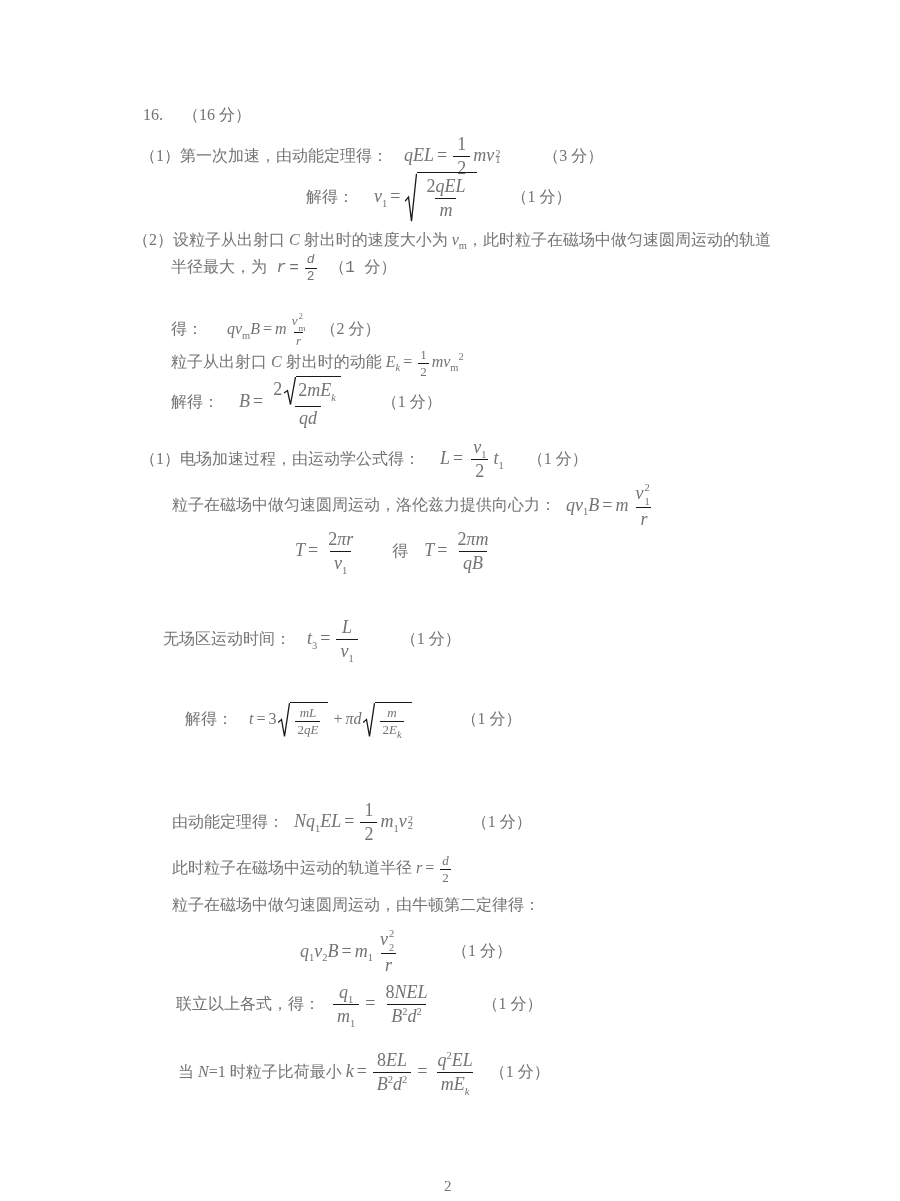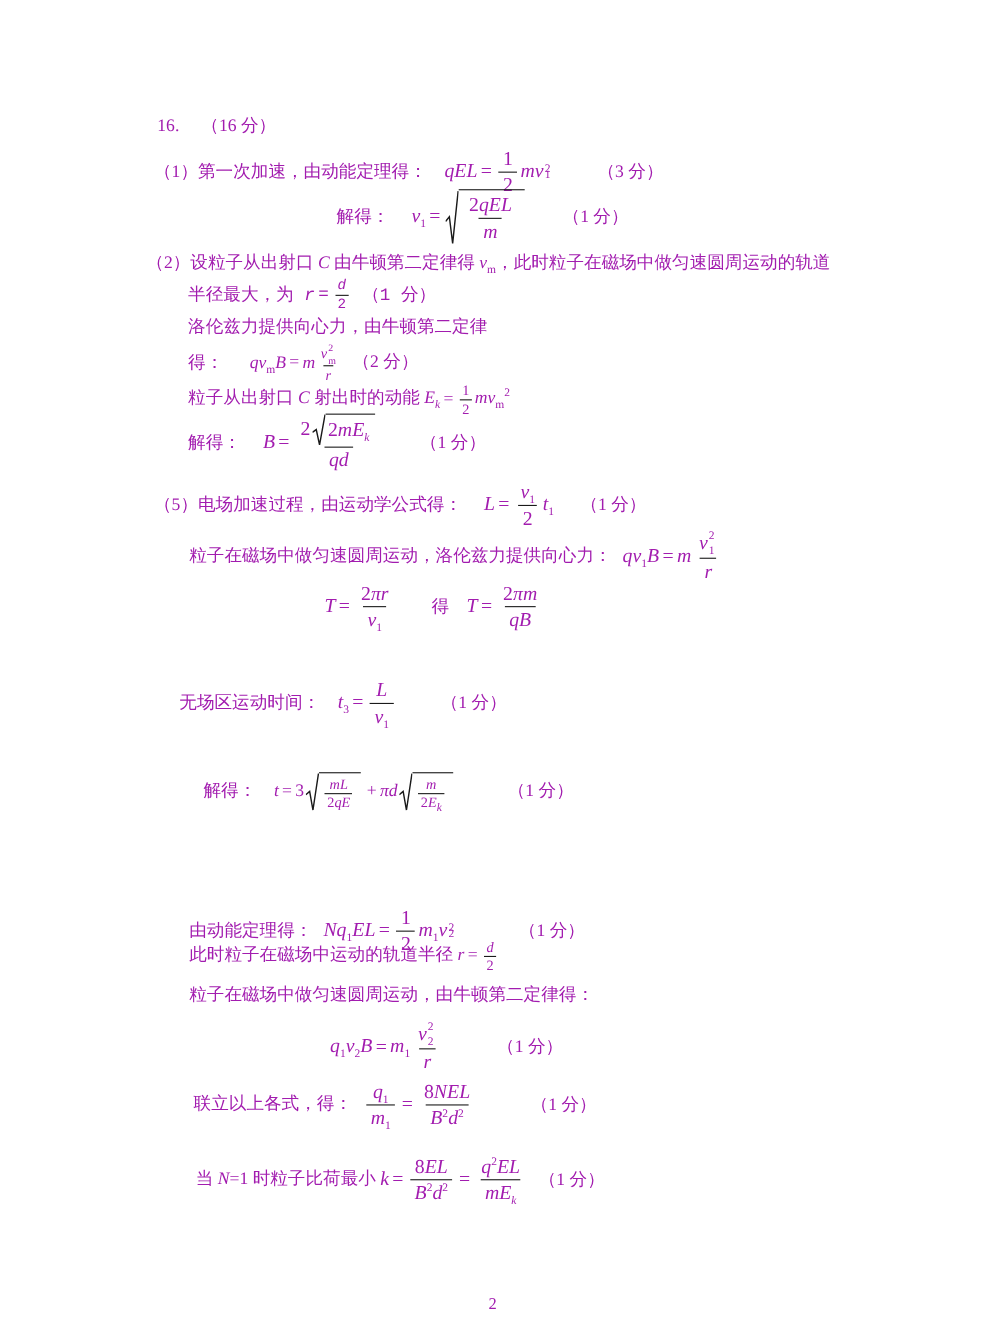--- a/index.html
+++ b/index.html
@@ -1,17 +1,17 @@
 <!DOCTYPE html>
 <html><head>
 <meta charset="utf-8">
 <style>
   html,body{margin:0;padding:0;background:#ffffff;}
   .page{position:relative;width:900px;height:1201px;background:#ffffff;overflow:hidden;
-        font-family:"Liberation Serif","DejaVu Serif",serif;color:#a21caf;font-size:16px;}
+        font-family:"Liberation Serif","DejaVu Serif",serif;color:#737373;font-size:16px;}
   .line{position:absolute;white-space:nowrap;line-height:22px;}
   .cn{font-style:normal;}
   .vi{font-style:italic;}
   .fx{display:inline-block;vertical-align:middle;font-size:18px;}
   .fx16{display:inline-block;vertical-align:middle;font-size:16px;}
   .op{font-style:normal;padding:0 3px;}
   .up{font-style:normal;}
   sub,sup{font-size:10.5px;font-style:normal;line-height:0;}
   sub.vi,sup.vi{font-style:italic;}
   .frac{display:inline-flex;flex-direction:column;align-items:center;vertical-align:middle;margin:0 3px;}
@@ -40,21 +40,21 @@
   #l8{left:171px;top:347px;}
   #l9{left:171px;top:376px;}
   #l10{left:140px;top:436px;}
   #l11{left:172px;top:482px;}
   #l12{left:295px;top:528px;}
   #l13{left:163px;top:589px;}
   #l14{left:163px;top:616px;}
   #l15{left:172px;top:679px;}
   #l16{left:185px;top:702px;}
   #l17{left:140px;top:769px;}
-  #l18{left:172px;top:799px;margin-top:24px;}
+  #l18{left:172px;top:799px;}
   #l19{left:172px;top:853px;}
   #l20{left:172px;top:894px;}
   #l21{left:300px;top:928px;}
   #l22{left:176px;top:981px;}
   #l23{left:178px;top:1049px;}
   #l24{left:444px;top:1175px;font-size:15px;}
 </style>
 </head>
 <body>
 
@@ -84,35 +84,32 @@
           </span>
           <span class="bod"><span class="frac">
               <span class="fr"><span class="up">2</span><span class="vi">qEL</span></span>
               <span class="fr vi">m</span>
             </span></span>
         </span></span>
     <span class="cn g28">（1 分）</span>
   </div>
 
   <div class="line" id="l4">
-    <span class="cn">（2）设粒子从出射口 </span><span class="vi">C</span><span class="cn"> 由牛顿第二定律得 </span><span class="vi">v</span><sub>m</sub><span class="cn">，此时粒子在磁场中做匀速圆周运动的轨道</span>
+    <span class="cn">（2）设粒子从出射口 </span><span class="vi">C</span><span class="cn"> 射出时的速度大小为 </span><span class="vi">v</span><sub>m</sub><span class="cn">，此时粒子在磁场中做匀速圆周运动的轨道</span>
   </div>
 
   <div class="line" id="l5">
     <span class="cn">半径最大，为 </span>
     <span class="fx16"><span class="vi">r</span><span class="op">=</span><span class="frac sm">
           <span class="fr vi">d</span>
           <span class="fr">2</span>
         </span></span>
     <span class="cn">（1 分）</span>
   </div>
 
-  <div class="line" id="l6">
-    <span class="cn">洛伦兹力提供向心力，由牛顿第二定律</span>
-  </div>
 
   <div class="line" id="l7">
     <span class="cn">得：</span>
     <span class="fx16 g20"><span class="vi">qv</span><sub>m</sub><span class="vi">B</span><span class="op">=</span><span class="vi">m</span><span class="frac sm">
           <span class="fr"><span class="vi">v</span><span class="ss"><span class="t">2</span><span class="b">m</span></span></span>
           <span class="fr vi">r</span>
         </span></span>
     <span class="cn g6">（2 分）</span>
   </div>
 
@@ -134,21 +131,21 @@
                 </svg>
               </span>
               <span class="bod"><span class="up">2</span><span class="vi">mE</span><sub class="vi">k</sub></span>
             </span></span>
           <span class="fr vi">qd</span>
         </span></span>
     <span class="cn g28">（1 分）</span>
   </div>
 
   <div class="line" id="l10">
-    <span class="cn">（5）电场加速过程，由运动学公式得：</span>
+    <span class="cn">（1）电场加速过程，由运动学公式得：</span>
     <span class="fx g16"><span class="vi">L</span><span class="op">=</span><span class="frac">
           <span class="fr"><span class="vi">v</span><sub>1</sub></span>
           <span class="fr">2</span>
         </span><span class="vi">t</span><sub>1</sub></span>
     <span class="cn g20">（1 分）</span>
   </div>
 
   <div class="line" id="l11">
     <span class="cn">粒子在磁场中做匀速圆周运动，洛伦兹力提供向心力：</span>
     <span class="fx g6"><span class="vi">qv</span><sub>1</sub><span class="vi">B</span><span class="op">=</span><span class="vi">m</span><span class="frac">

